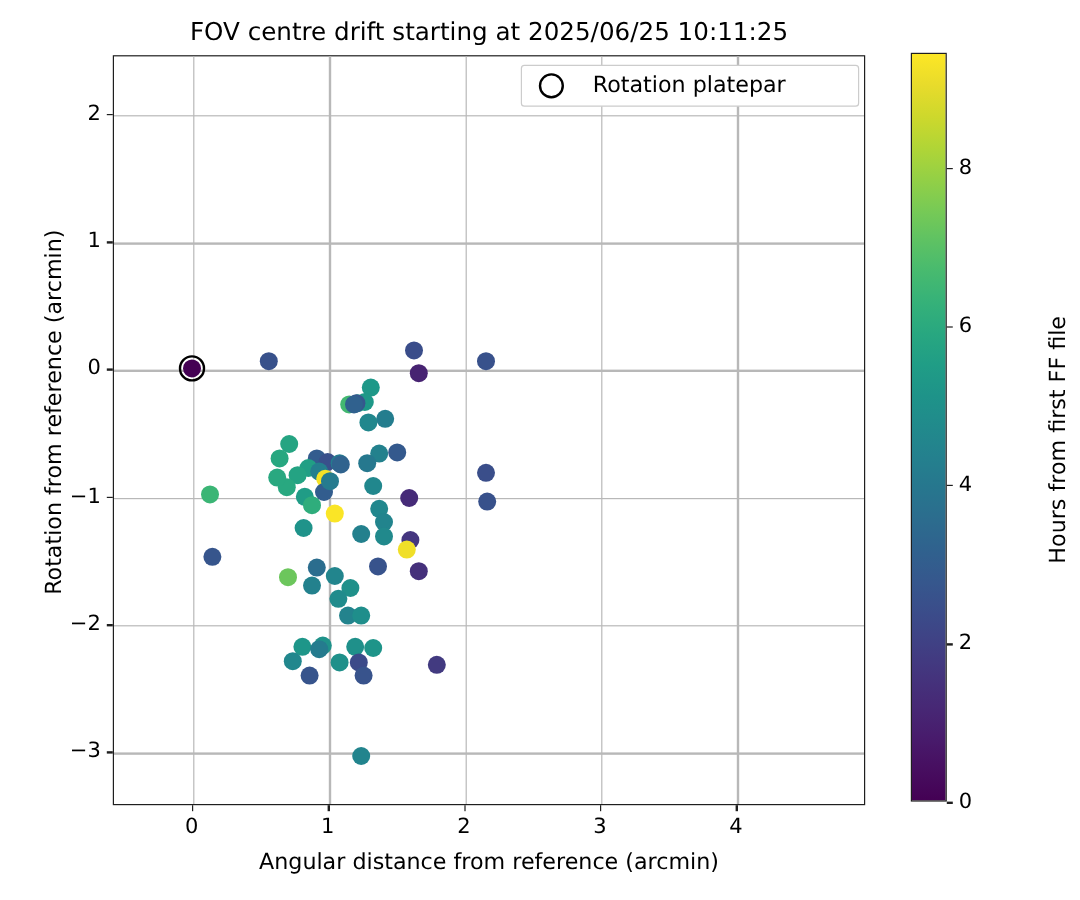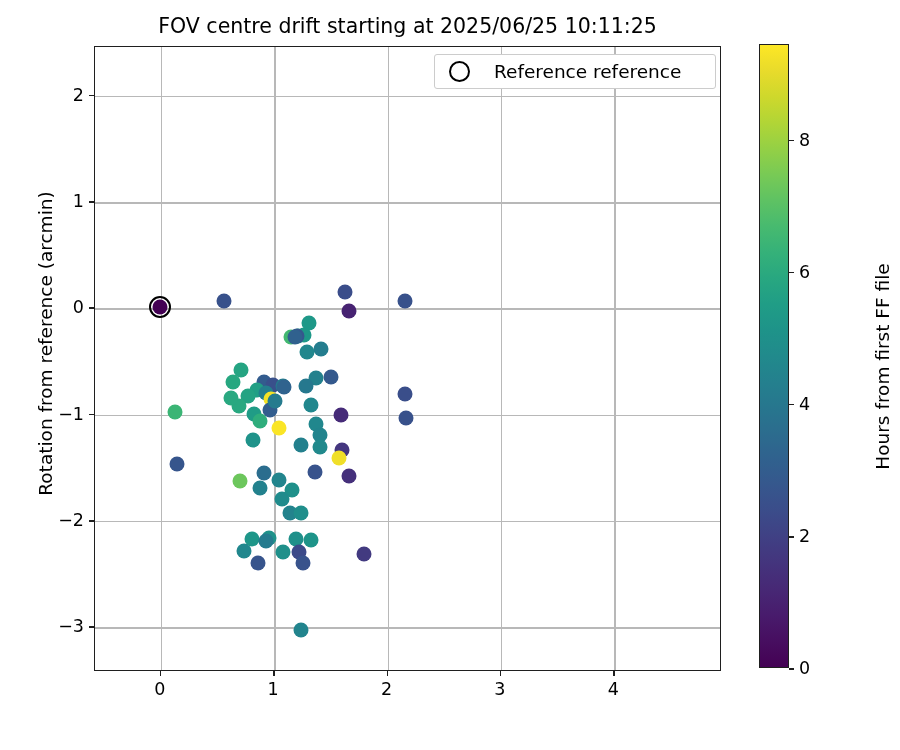--- a/index.html
+++ b/index.html
@@ -284,33 +284,34 @@
       <div class="pt" style="left: 231.192px; top: 397.828px; width: 15px; height: 15px; background: rgb(41, 168, 128);"></div>
       <div class="pt" style="left: 275.41px; top: 401.017px; width: 15px; height: 15px; background: rgb(37, 123, 142);"></div>
       <div class="pt" style="left: 284.481px; top: 387.199px; width: 15px; height: 15px; background: rgb(48, 99, 142);"></div>
       <div class="pt" style="left: 306.024px; top: 386.136px; width: 15px; height: 15px; background: rgb(38, 120, 142);"></div>
       <div class="pt" style="left: 294.685px; top: 337.241px; width: 15px; height: 15px; background: rgb(48, 97, 142);"></div>
       <div id="refmarker" style="left: 159.761px; top: 307.48px; width: 22px; height: 22px; border: 2.4px solid rgb(0, 0, 0); background: transparent;"></div>
     </div>
 
   <div id="legend">
     <span id="legend-marker"></span>
-    <span id="legend-label">Reference reference</span>
+    <span id="legend-label">Rotation platepar</span>
   </div>
 
   <div id="cbar" style="background: linear-gradient(rgb(253, 231, 37) 0%, rgb(232, 219, 43) 4.17%, rgb(206, 216, 44) 8.33%, rgb(177, 213, 54) 12.5%, rgb(148, 208, 69) 16.67%, rgb(120, 202, 85) 20.83%, rgb(94, 194, 99) 25%, rgb(71, 186, 111) 29.17%, rgb(53, 177, 121) 33.33%, rgb(40, 167, 128) 37.5%, rgb(32, 157, 134) 41.67%, rgb(30, 147, 137) 45.83%, rgb(33, 138, 140) 50%, rgb(36, 128, 142) 54.17%, rgb(39, 118, 142) 58.33%, rgb(44, 108, 142) 62.5%, rgb(48, 97, 142) 66.67%, rgb(54, 87, 141) 70.83%, rgb(59, 76, 138) 75%, rgb(64, 64, 132) 79.17%, rgb(68, 52, 125) 83.33%, rgb(71, 40, 117) 87.5%, rgb(72, 27, 108) 91.67%, rgb(71, 14, 96) 95.83%, rgb(68, 1, 84) 100%);"></div>
   <div id="cbar-ticks">
       <div class="cbtick" style="top: 668px;"></div>
       <div class="cblabel" style="top: 668px;">0</div>
       <div class="cbtick" style="top: 535.937px;"></div>
       <div class="cblabel" style="top: 535.937px;">2</div>
       <div class="cbtick" style="top: 403.873px;"></div>
       <div class="cblabel" style="top: 403.873px;">4</div>
       <div class="cbtick" style="top: 271.81px;"></div>
       <div class="cblabel" style="top: 271.81px;">6</div>
       <div class="cbtick" style="top: 139.746px;"></div>
       <div class="cblabel" style="top: 139.746px;">8</div>
     </div>
   <div id="cbar-title">Hours from first FF file</div>
 
+  <div id="xlabel">Angular distance from reference (arcmin)</div>
   <div id="ylabel">Rotation from reference (arcmin)</div>
 
 </div>
 
 </body></html>

